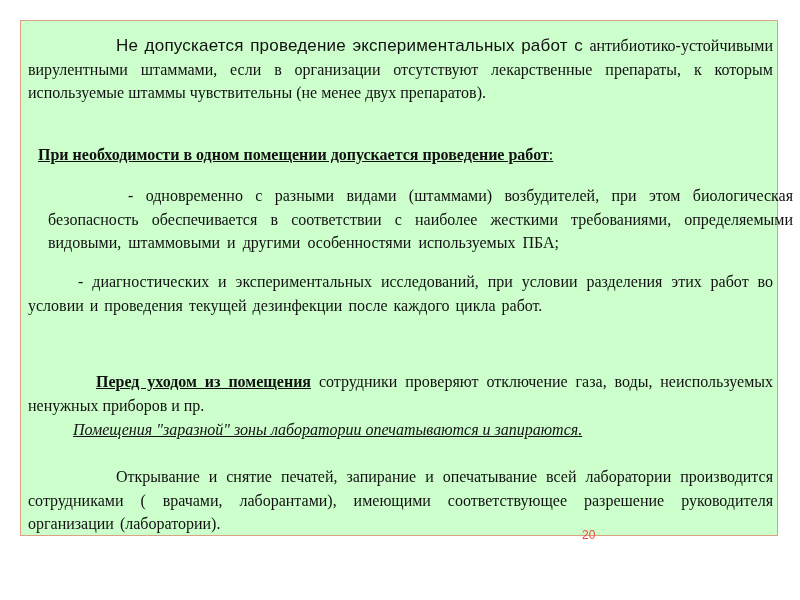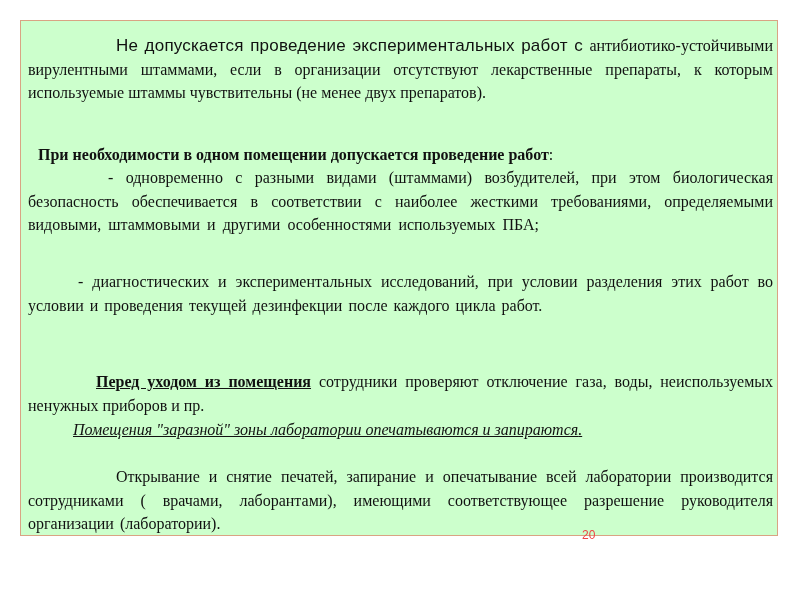--- a/index.html
+++ b/index.html
@@ -28,25 +28,25 @@
 </style>
 </head>
 <body>
 
 <div class="box"></div>
 
 <div class="p" style="top:34px;">
   <span style="display:inline-block;width:88px;"></span><span class="sans">Не допускается проведение экспериментальных работ с </span><span>антибиотико-устойчивыми вирулентными штаммами, если в организации отсутствуют лекарственные препараты, к которым используемые штаммы чувствительны (не менее двух препаратов).</span>
 </div>
 
-<div class="p" style="top:143px;">
+<div class="p" style="top:143px;text-decoration:underline;">
   <span style="display:inline-block;width:10px;"></span><span class="b">При необходимости в одном помещении допускается проведение работ</span><span>:</span>
 </div>
 
-<div class="p" style="top:166px;">
+<div class="p" style="top:184px;margin-left:20px;">
   <span style="display:inline-block;width:80px;"></span><span style="word-spacing:3px;">-    одновременно с разными видами (штаммами) возбудителей, при этом биологическая безопасность обеспечивается в соответствии с наиболее жесткими требованиями, определяемыми видовыми, штаммовыми и другими особенностями используемых ПБА;</span>
 </div>
 
 <div class="p" style="top:270px;">
   <span style="display:inline-block;width:50px;"></span><span style="word-spacing:2px;">- диагностических и экспериментальных исследований, при условии разделения этих работ во условии и проведения текущей дезинфекции после каждого цикла работ.</span>
 </div>
 
 <div class="p" style="top:370px;">
   <span style="display:inline-block;width:68px;"></span><span class="b u">Перед уходом из помещения</span><span> сотрудники проверяют отключение газа, воды, неиспользуемых ненужных приборов и пр.</span>
 </div>

